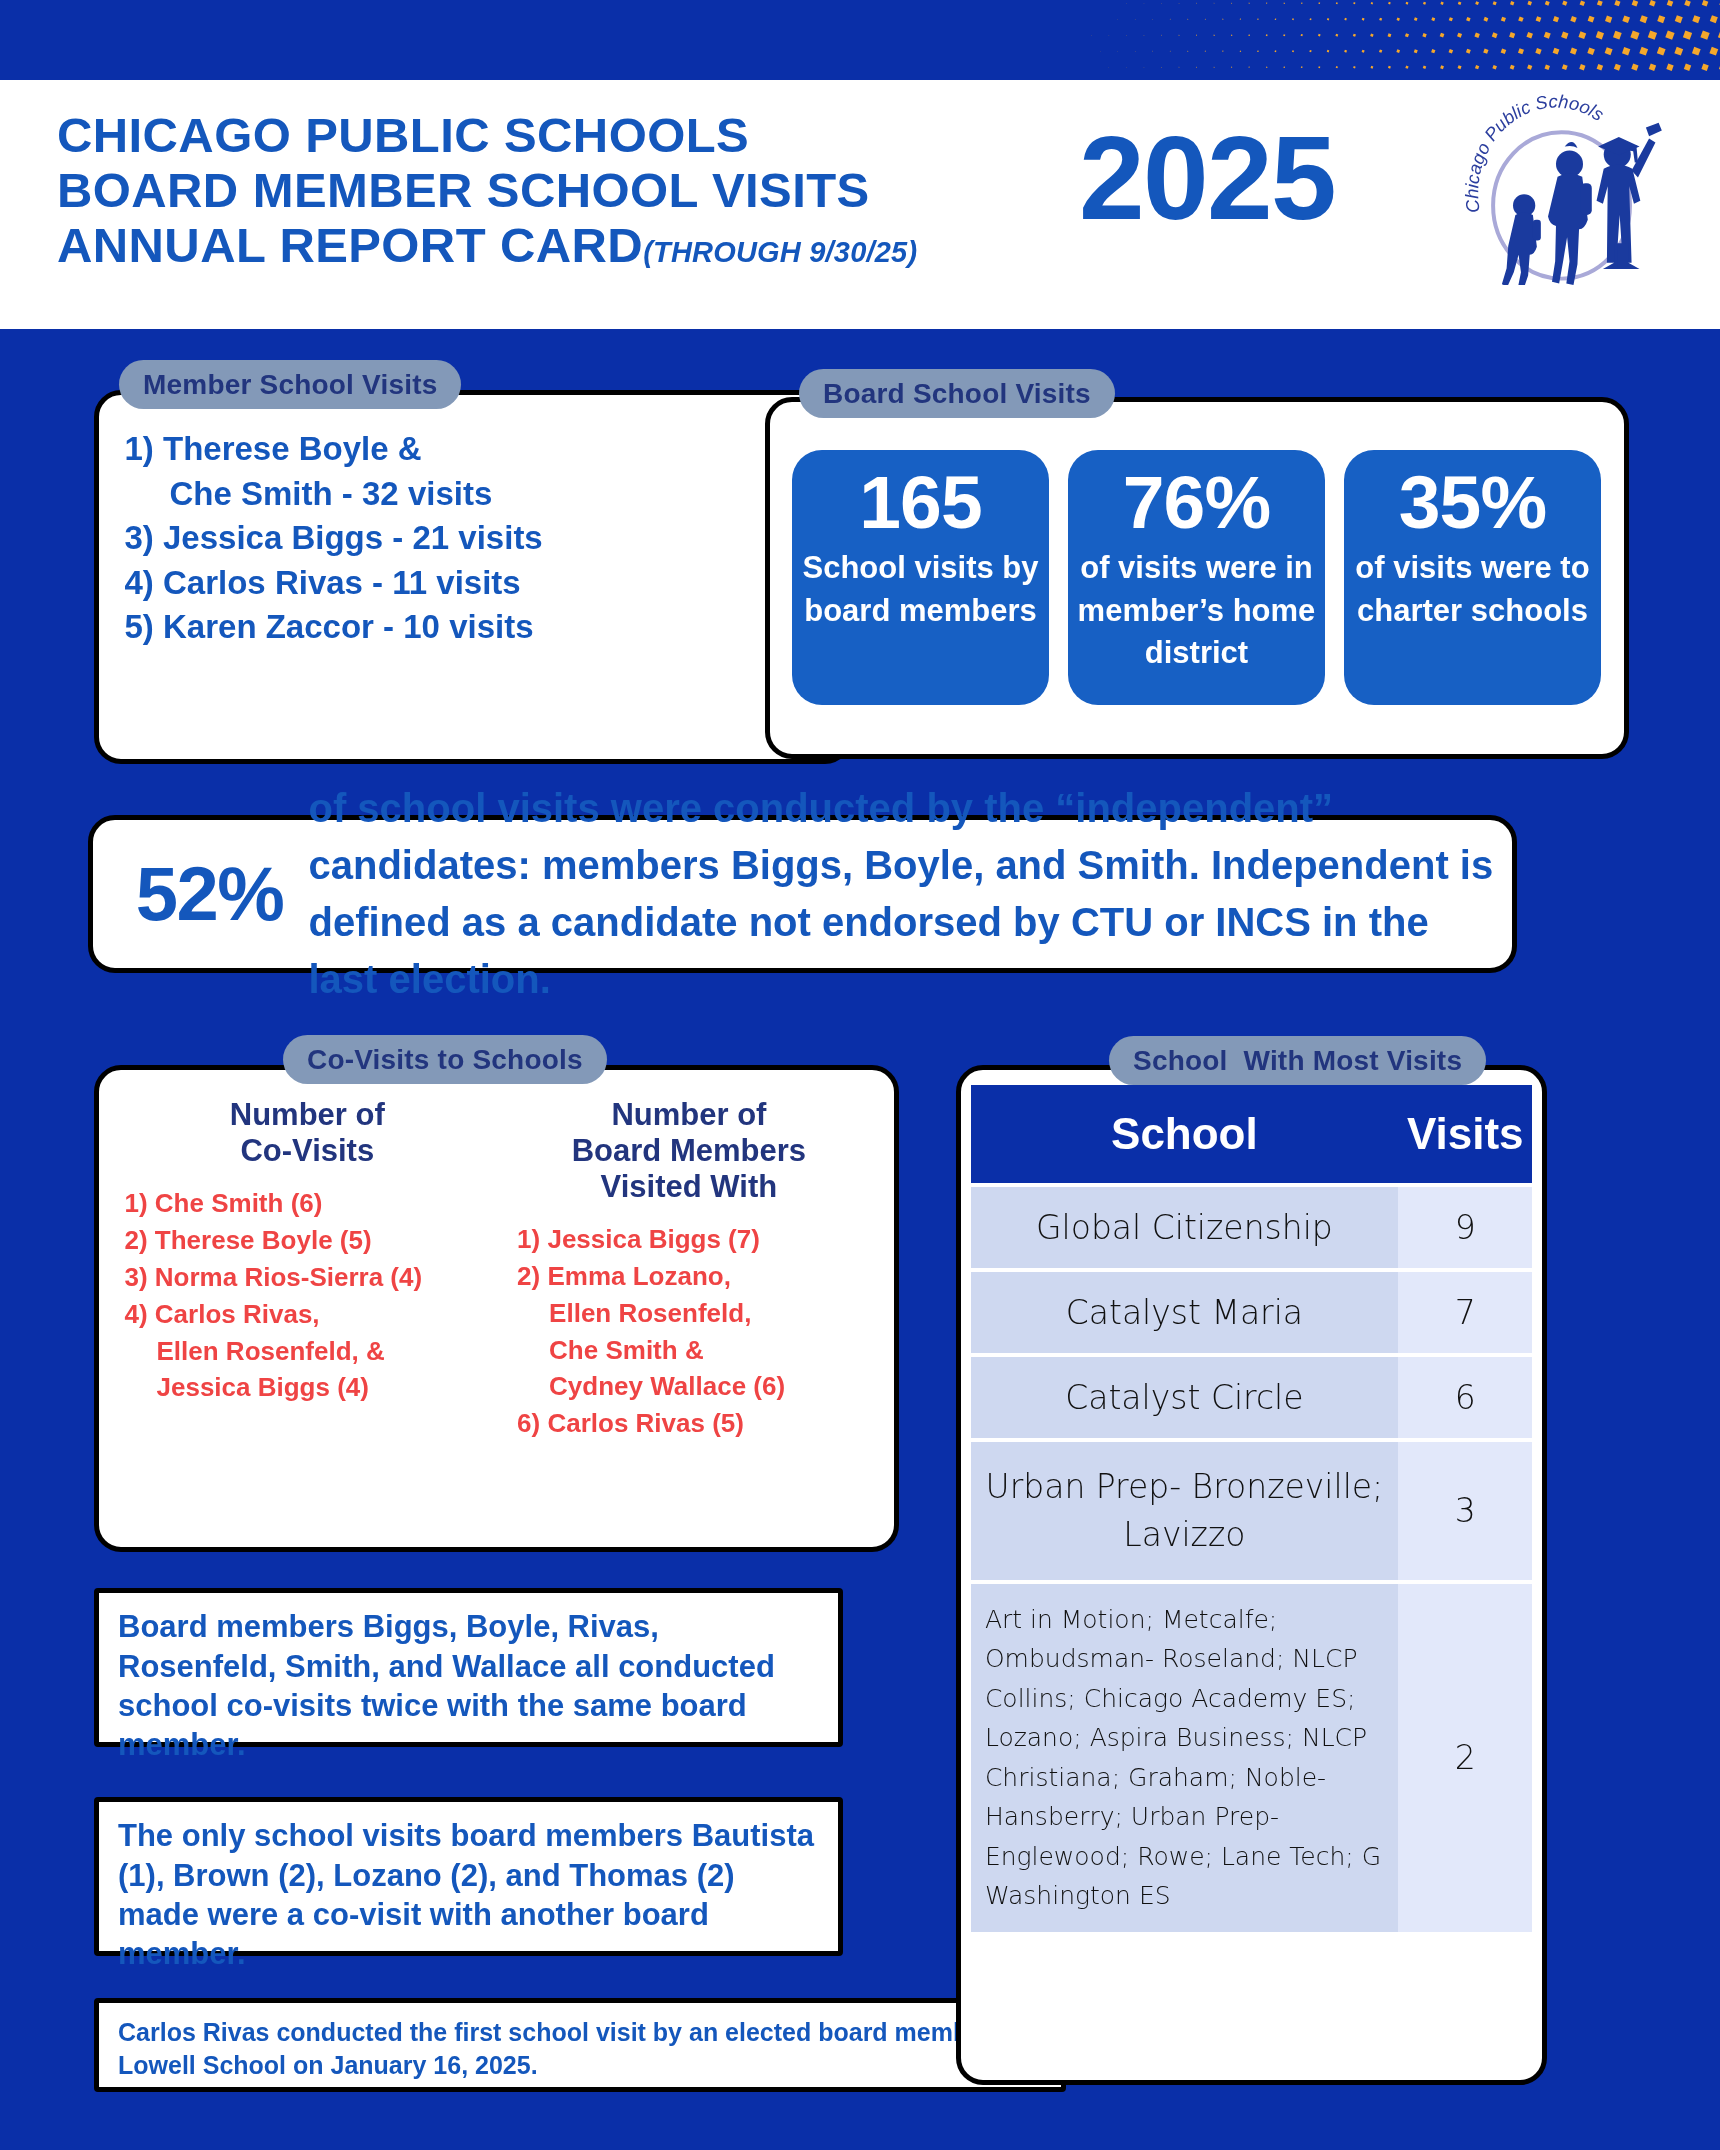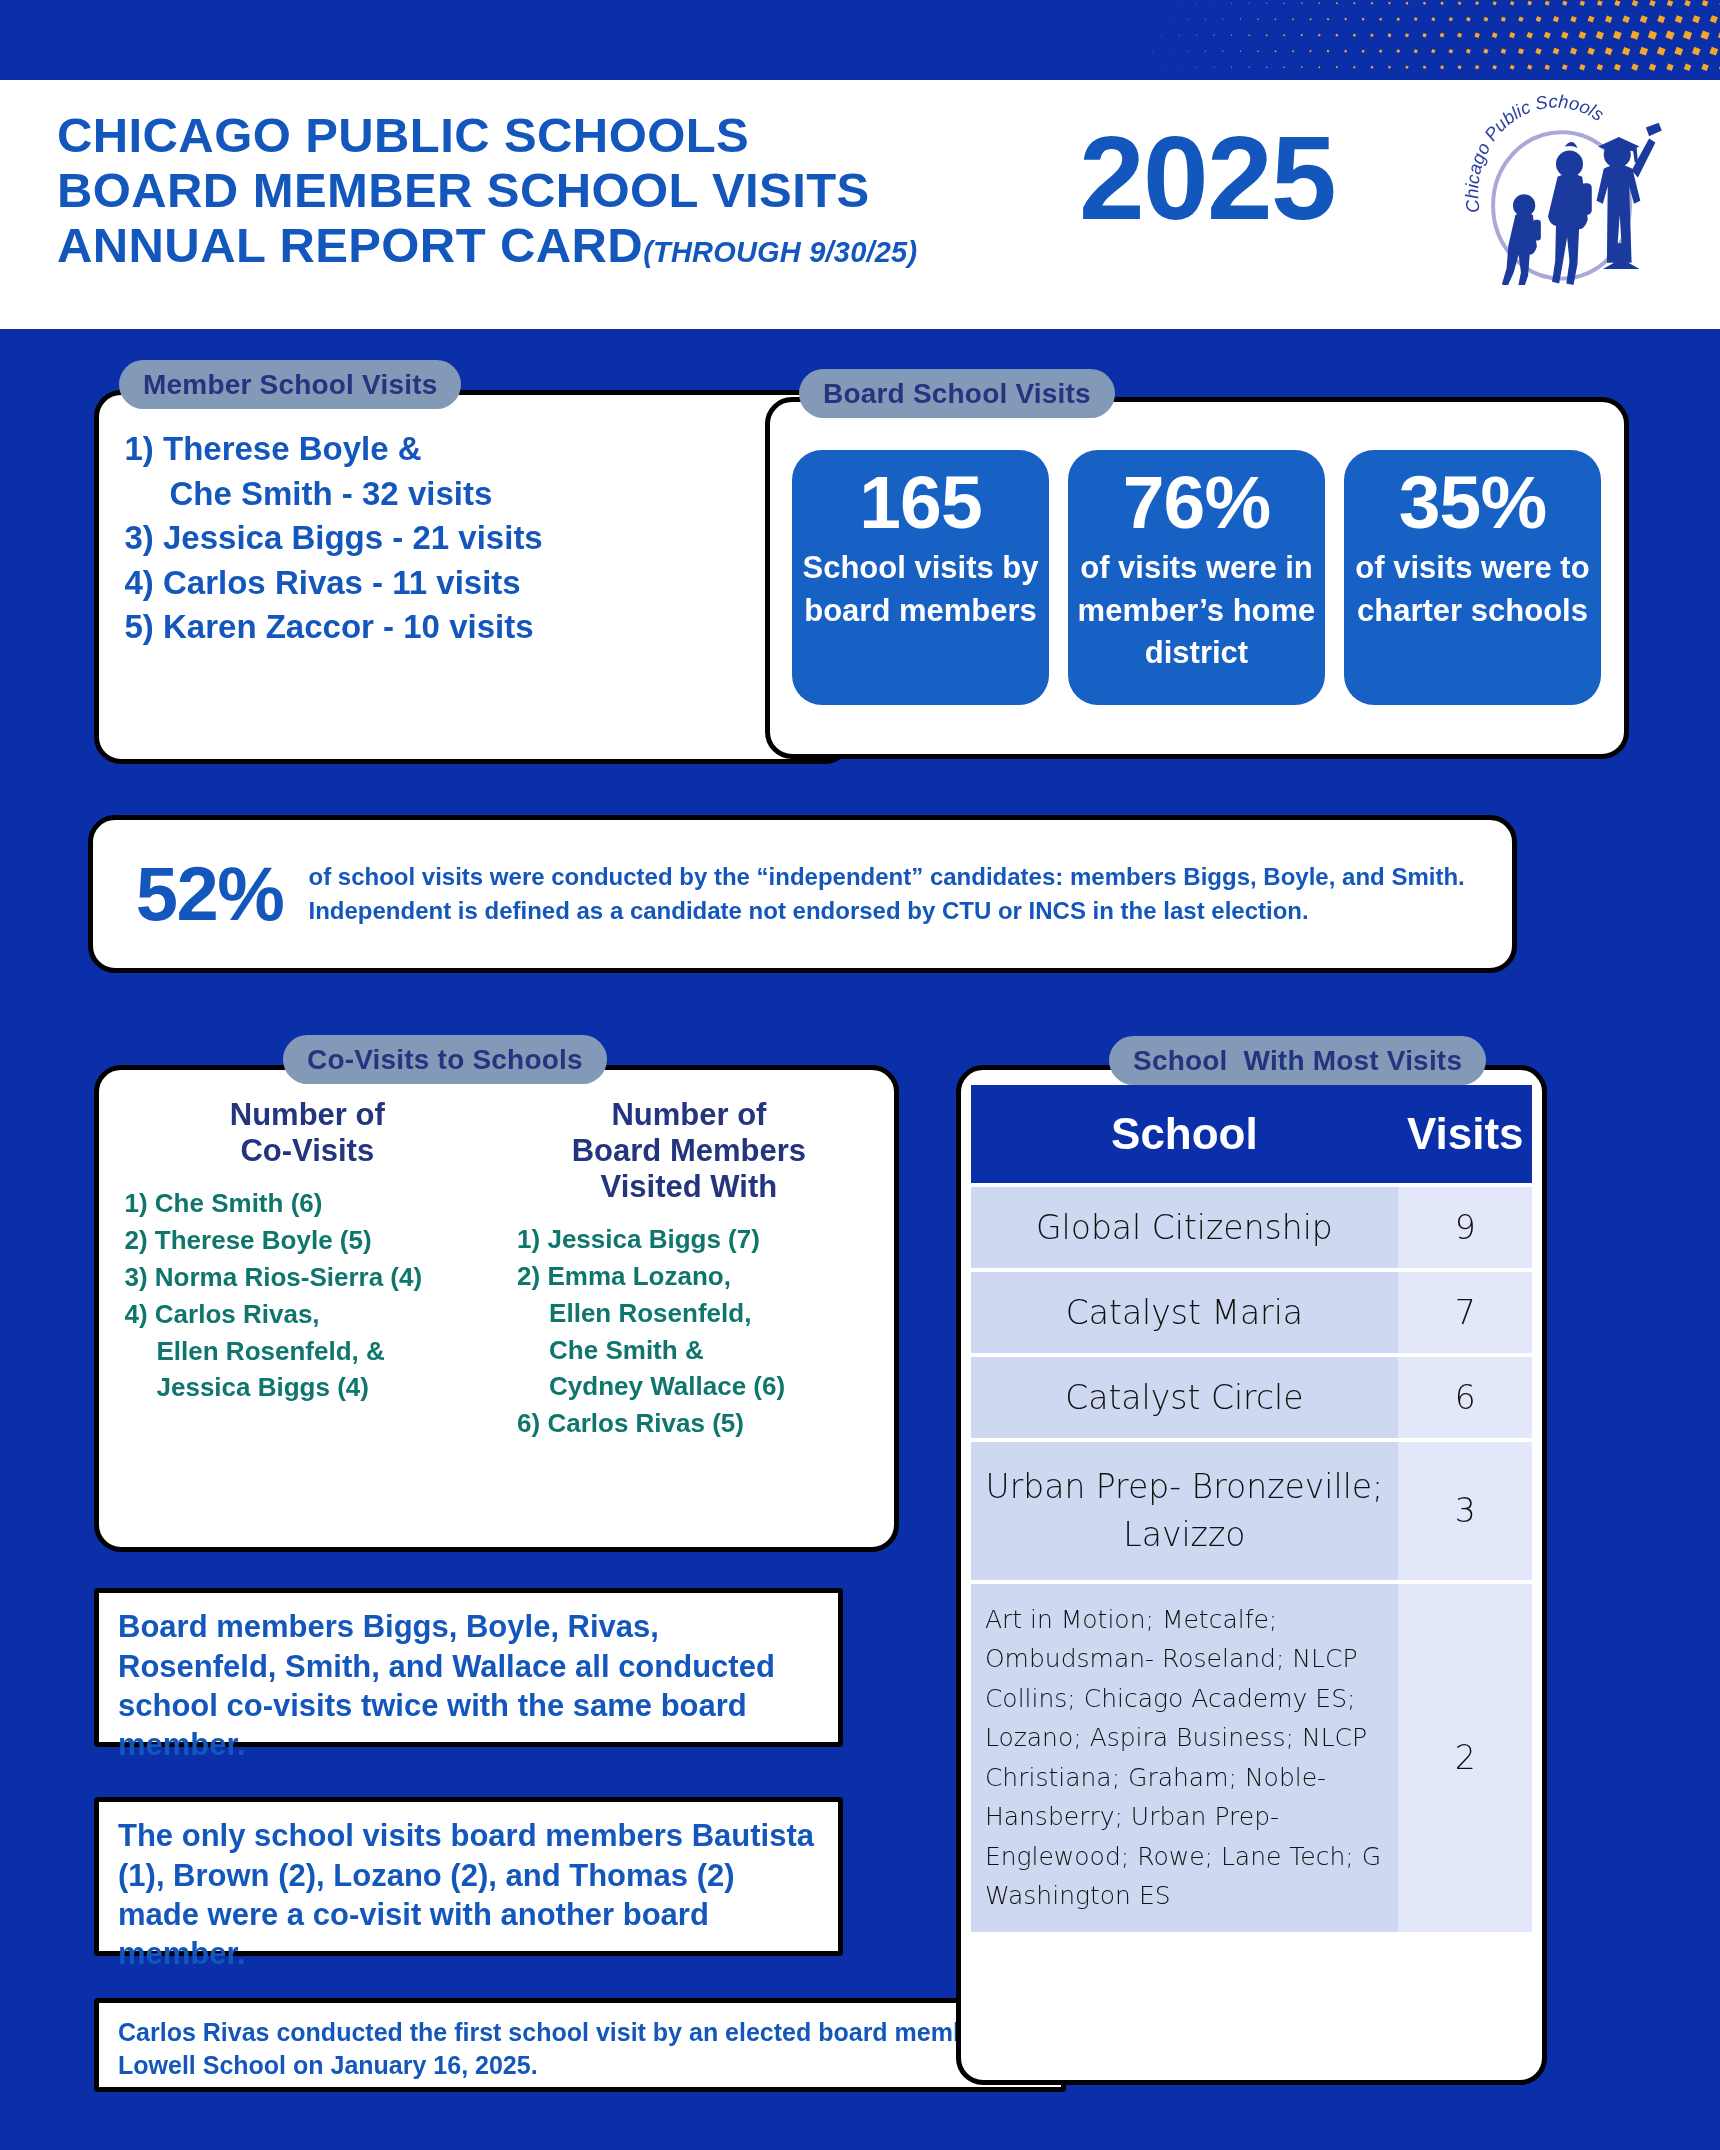--- a/index.html
+++ b/index.html
@@ -123,35 +123,35 @@
 
   
   #pct-panel { left: 88px; top: 815px; width: 1429px; height: 158px; }
   .pct-inner { display: flex; align-items: center; height: 100%; padding: 0 17.5px; }
   .pct-big {
     font-size: 76px; font-weight: 800; color: #1457BC;
     line-height: 1; width: 198px; flex: none;
     letter-spacing: -1.6px; text-align: center;
   }
   .pct-text {
-    font-size: 24px; font-weight: 800; color: #1457BC;
+    font-size: 40px; font-weight: 800; color: #1457BC;
     line-height: 1.42; font-stretch: condensed;
   }
 
   
   #covisit-panel { left: 94px; top: 1065px; width: 805px; height: 487px; }
   .covisit-cols { display: flex; padding: 27px 14.3px 0 17.5px; }
   .cv-col { width: 50%; }
   .cv-head {
     text-align: center; color: #22357E;
     font-size: 31px; font-weight: 800; line-height: 1.16;
     margin-bottom: 16px;
   }
   .cv-list {
-    color: #0f766e; font-size: 26px; font-weight: 800;
+    color: #ef4444; font-size: 26px; font-weight: 800;
     line-height: 1.42; padding-left: 8px;
     font-stretch: condensed;
   }
   .cv-list li { list-style: none; white-space: nowrap; }
   .cv-list li.sub { padding-left: 32px; }
   #cv-col-right .cv-list { padding-left: 19px; }
 
   
   .note-box {
     position: absolute; background: #FFFFFF;

